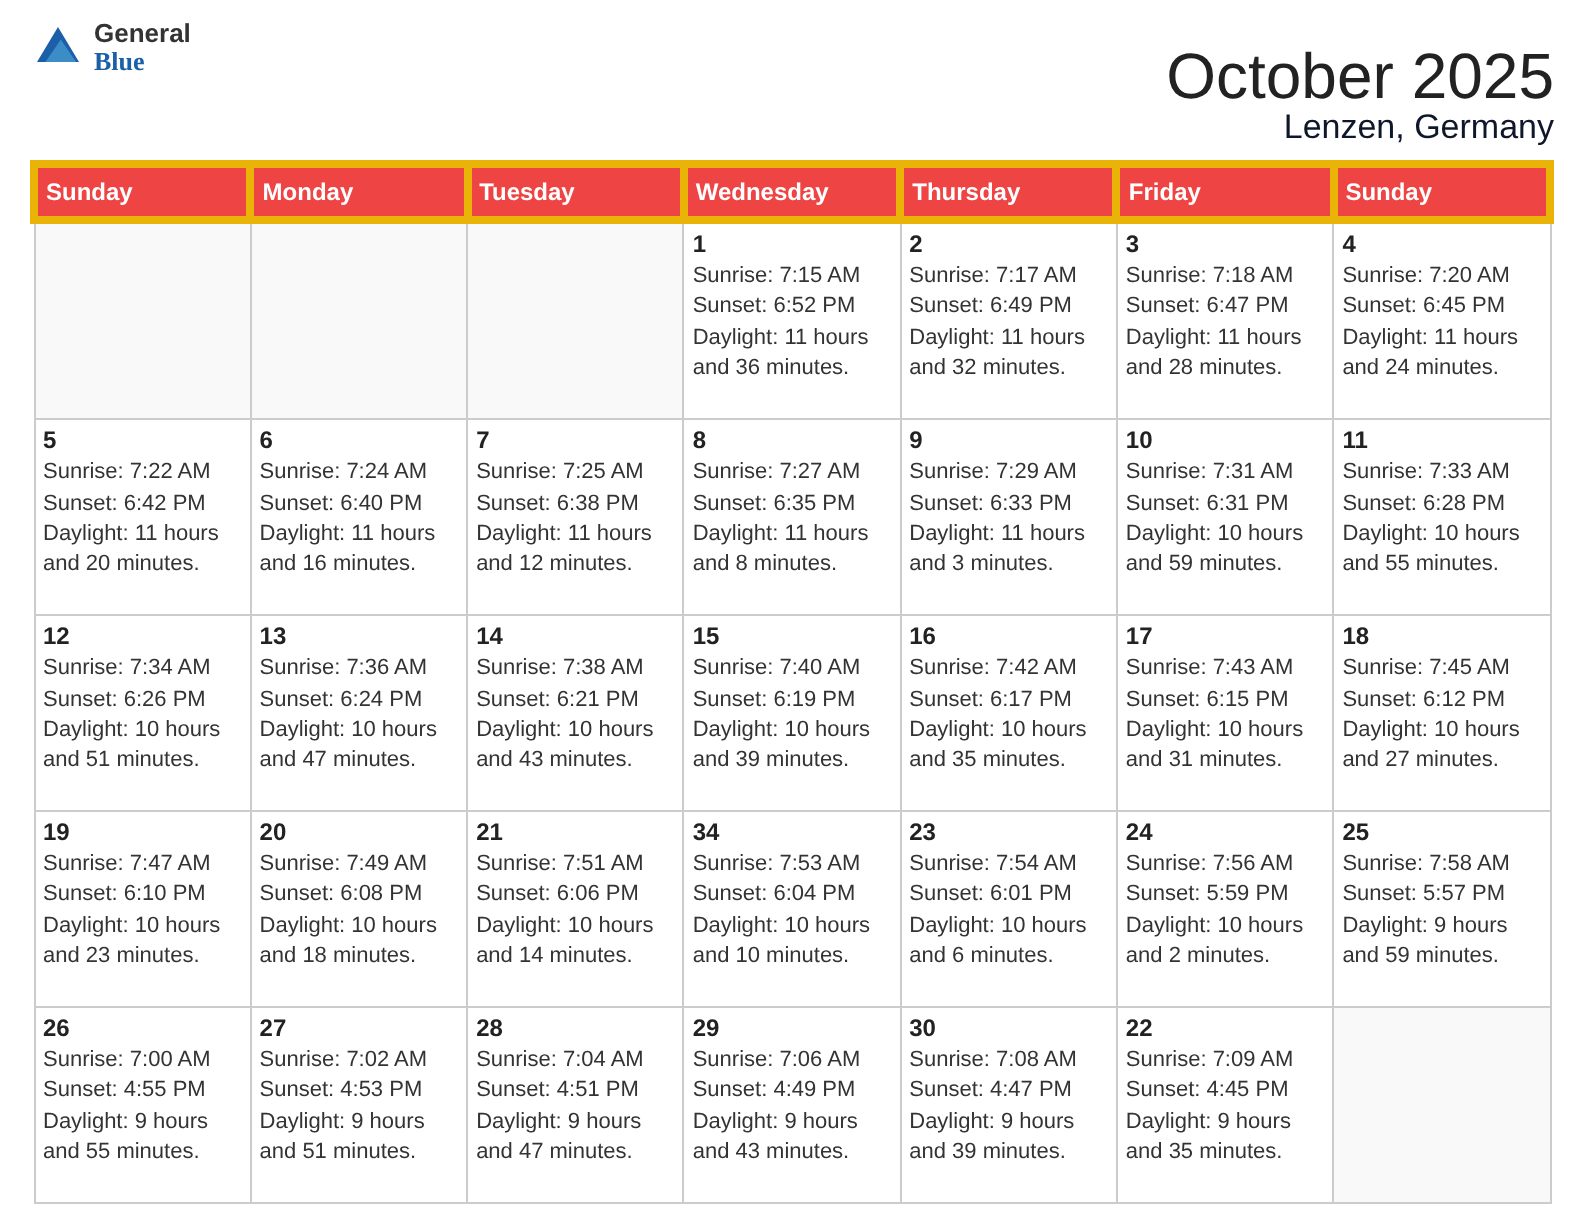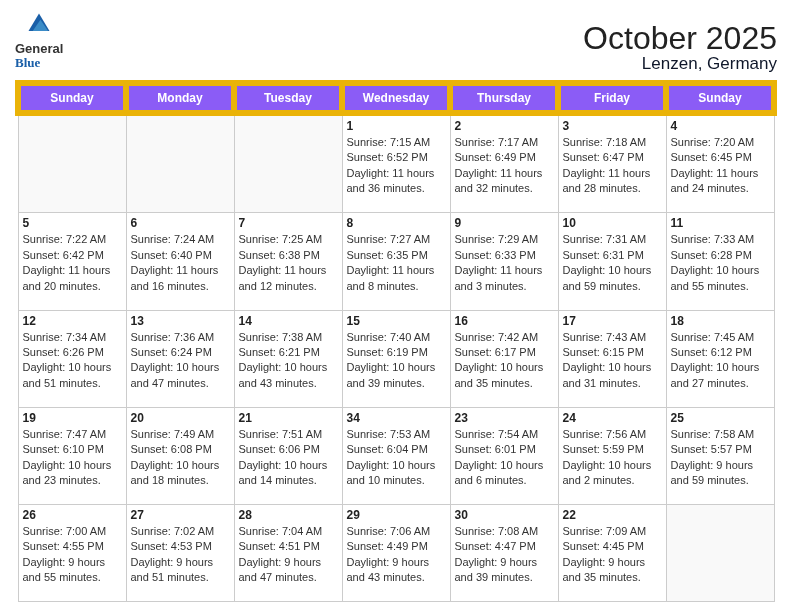--- a/index.html
+++ b/index.html
@@ -20,21 +20,20 @@
     .header {
       display: flex;
       justify-content: space-between;
       align-items: flex-start;
       margin-bottom: 6px;
     }
     .logo {
       display: flex;
       align-items: center;
       gap: 4px;
-      flex-direction: column;
     }
     .logo-text {
       display: flex;
       flex-direction: column;
       font-size: 13px;
       font-weight: bold;
       line-height: 1.1;
     }
     .logo-text .general { color: #333; }
     .logo-text .blue { color: #1a5fa8; font-family: Liberation Serif, serif; }
@@ -57,27 +56,27 @@
       color: #0f172a;
     }
     .calendar {
       flex: 1;
       border: 1px solid #ccc;
       border-collapse: collapse;
       width: 100%;
       table-layout: fixed;
     }
     .calendar thead tr th {
-      background: #8b5cf6;
+      background: #ef4444;
       color: #fff;
       font-size: 12px;
       font-weight: bold;
       padding: 5px 4px;
-      text-align: center;
-      border: 6px solid #eab308;
+      text-align: left;
+      border: 4px solid #eab308;
     }
     .calendar tbody tr td {
       border: 1px solid #ccc;
       vertical-align: top;
       padding: 3px 4px;
       font-size: 9.5px;
       color: #333;
       height: 82px;
     }
     .calendar tbody tr td.empty {

